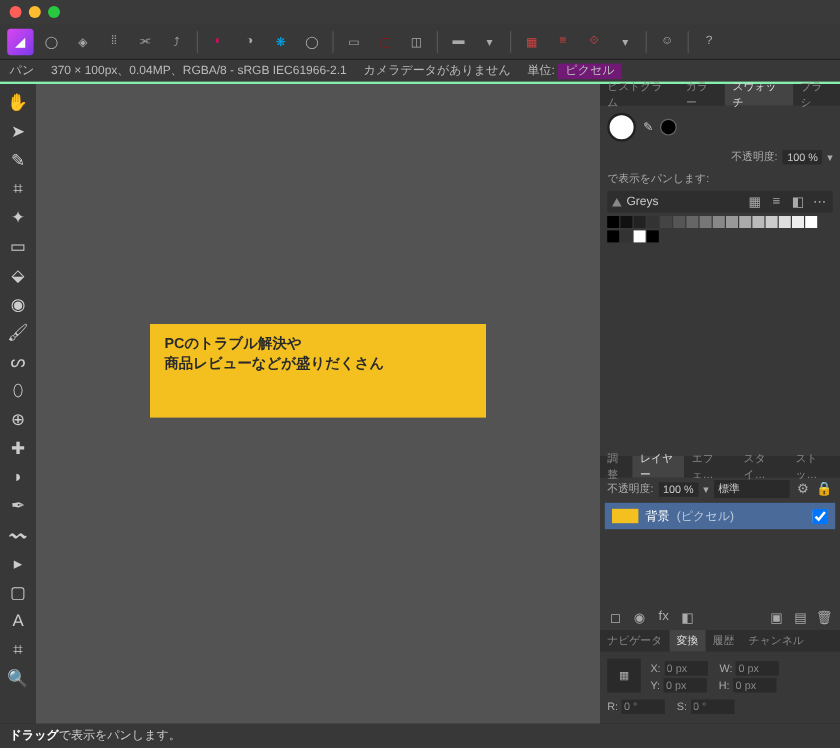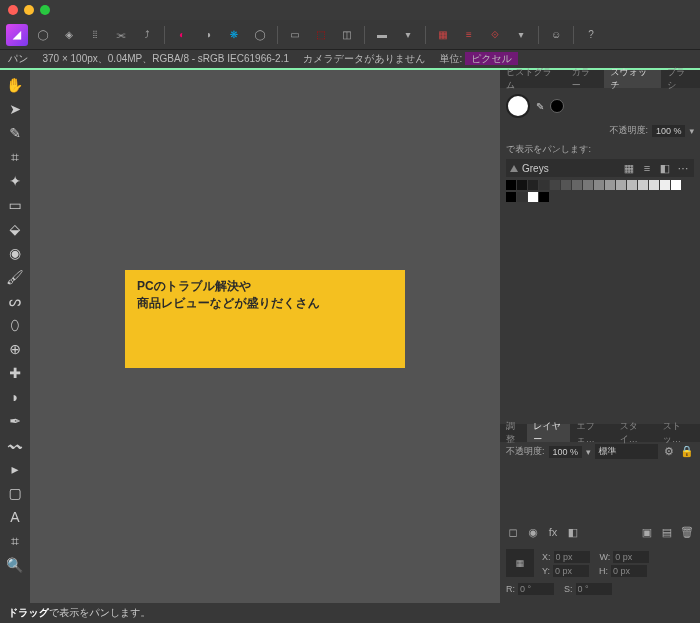--- a/index.html
+++ b/index.html
@@ -11,21 +11,21 @@
 .title { position: absolute; left: 50%; transform: translateX(-50%); color: #ccc; font-size: 11px; }
 .toolbar { height: 30px; background: #383838; display: flex; align-items: center; padding: 0 6px; gap: 4px; border-bottom: 1px solid #222; }
 .tbtn { width: 22px; height: 22px; display: flex; align-items: center; justify-content: center; color: #aaa; border-radius: 2px; }
 .logo { width: 22px; height: 22px; background: linear-gradient(135deg,#d946ef,#7c3aed); border-radius: 3px; display: flex; align-items: center; justify-content: center; color: #fff; font-weight: bold; }
 .sep { width: 1px; height: 18px; background: #555; margin: 0 2px; }
 .contextbar { height: 20px; background: #383838; display: flex; align-items: center; padding: 0 8px; gap: 14px; color: #bbb; font-size: 10px; border-bottom: 2px solid #86efac; }
 .main { display: flex; height: 533px; }
 .toolpanel { width: 30px; background: #383838; display: flex; flex-direction: column; align-items: center; padding-top: 4px; gap: 2px; }
 .tool { width: 22px; height: 22px; display: flex; align-items: center; justify-content: center; color: #ccc; font-size: 14px; }
 .canvas { flex: 1; background: #535353; position: relative; }
-.doc { position: absolute; left: 95px; top: 200px; width: 280px; height: 98px; background: #f4c020; padding: 8px 12px; }
+.doc { position: absolute; left: 95px; top: 200px; width: 280px; height: 78px; background: #f4c020; padding: 8px 12px; }
 .doc-t1 { color: #2a2a2a; font-size: 12px; font-weight: 600; }
 .doc-t2 { color: #2a2a2a; font-size: 12px; font-weight: 600; }
 .doc-t3 { color: #1a1a1a; font-size: 20px; font-weight: 900; font-style: italic; letter-spacing: 1px; margin-top: 4px; }
 .right { width: 200px; background: #383838; display: flex; flex-direction: column; }
 .tabs { display: flex; height: 18px; background: #2e2e2e; font-size: 9px; align-items: center; }
 .tab { padding: 0 6px; color: #888; height: 100%; display: flex; align-items: center; }
 .tab.active { background: #444; color: #ddd; }
 .swatch-area { padding: 6px; }
 .swatch-row { display: flex; align-items: center; gap: 6px; margin-bottom: 6px; }
 .bigcircle { width: 24px; height: 24px; border-radius: 50%; background: #fff; border: 2px solid #222; position: relative; }
@@ -194,37 +194,50 @@
         <div class="tab">ストッ…</div>
       </div>
       <div class="row">
         <span>不透明度:</span>
         <span class="val-box">100 %</span>
         <span>▾</span>
         <span class="val-box" style="flex:1;">標準</span>
         <span class="mini-icon">⚙</span>
         <span class="mini-icon">🔒</span>
       </div>
+      <div class="layer-item">
+        <div class="thumb"></div>
+        <span style="color:#fff;">背景</span>
+        <span style="color:#bcd;">(ピクセル)</span>
+        <span style="flex:1"></span>
+        <input type="checkbox" checked="" style="">
+      </div>
       <div style="height:60px;"></div>
       <div class="icon-row">
         <div style="display:flex;gap:6px;">
           <span class="mini-icon">◻</span>
           <span class="mini-icon">◉</span>
           <span class="mini-icon">fx</span>
           <span class="mini-icon">◧</span>
         </div>
         <div style="display:flex;gap:6px;">
           <span class="mini-icon">▣</span>
           <span class="mini-icon">▤</span>
           <span class="mini-icon">🗑</span>
         </div>
       </div>
     </div>
 
     <div>
+      <div class="tabs">
+        <div class="tab">ナビゲータ</div>
+        <div class="tab active">変換</div>
+        <div class="tab">履歴</div>
+        <div class="tab">チャンネル</div>
+      </div>
       <div class="transform-panel">
         <div style="display:flex;gap:8px;">
           <div style="width:28px;height:28px;background:#2a2a2a;display:flex;align-items:center;justify-content:center;">▦</div>
           <div style="flex:1">
             <div class="tf-row">
               <div class="tf-field">
                   <span>X:</span>
                   <input value="0 px" style="">
                 </div>
               <div class="tf-field">

